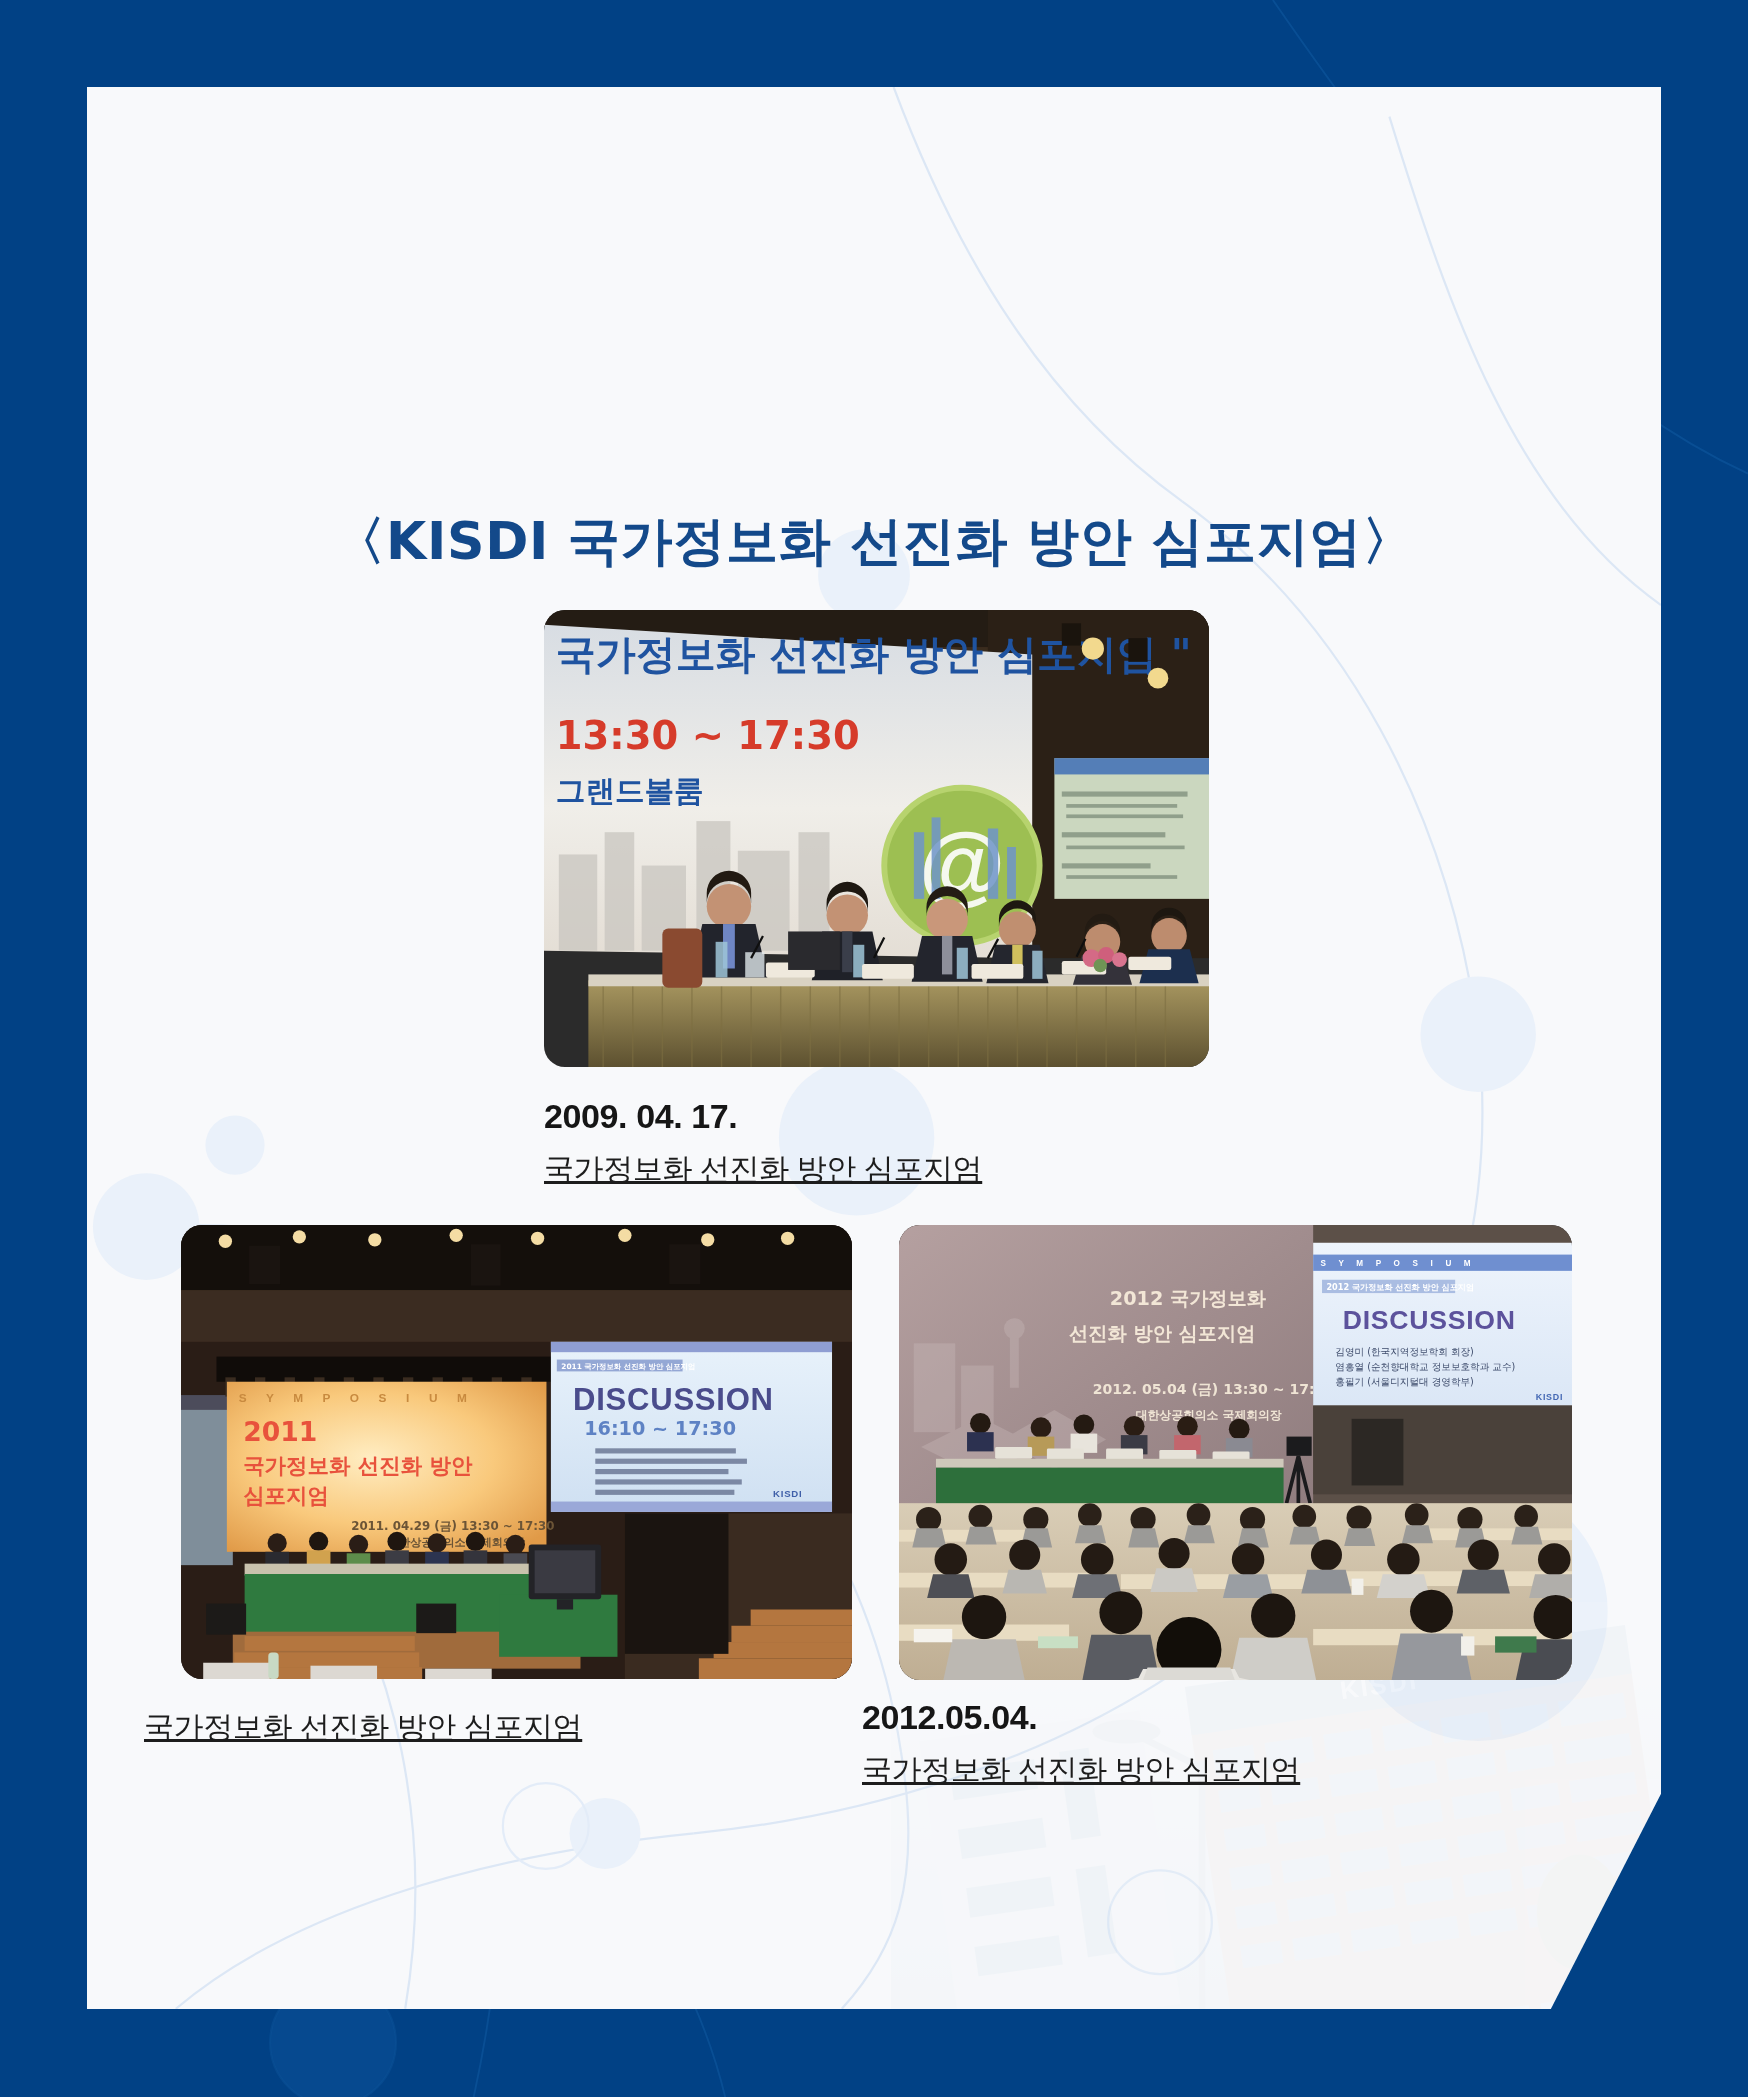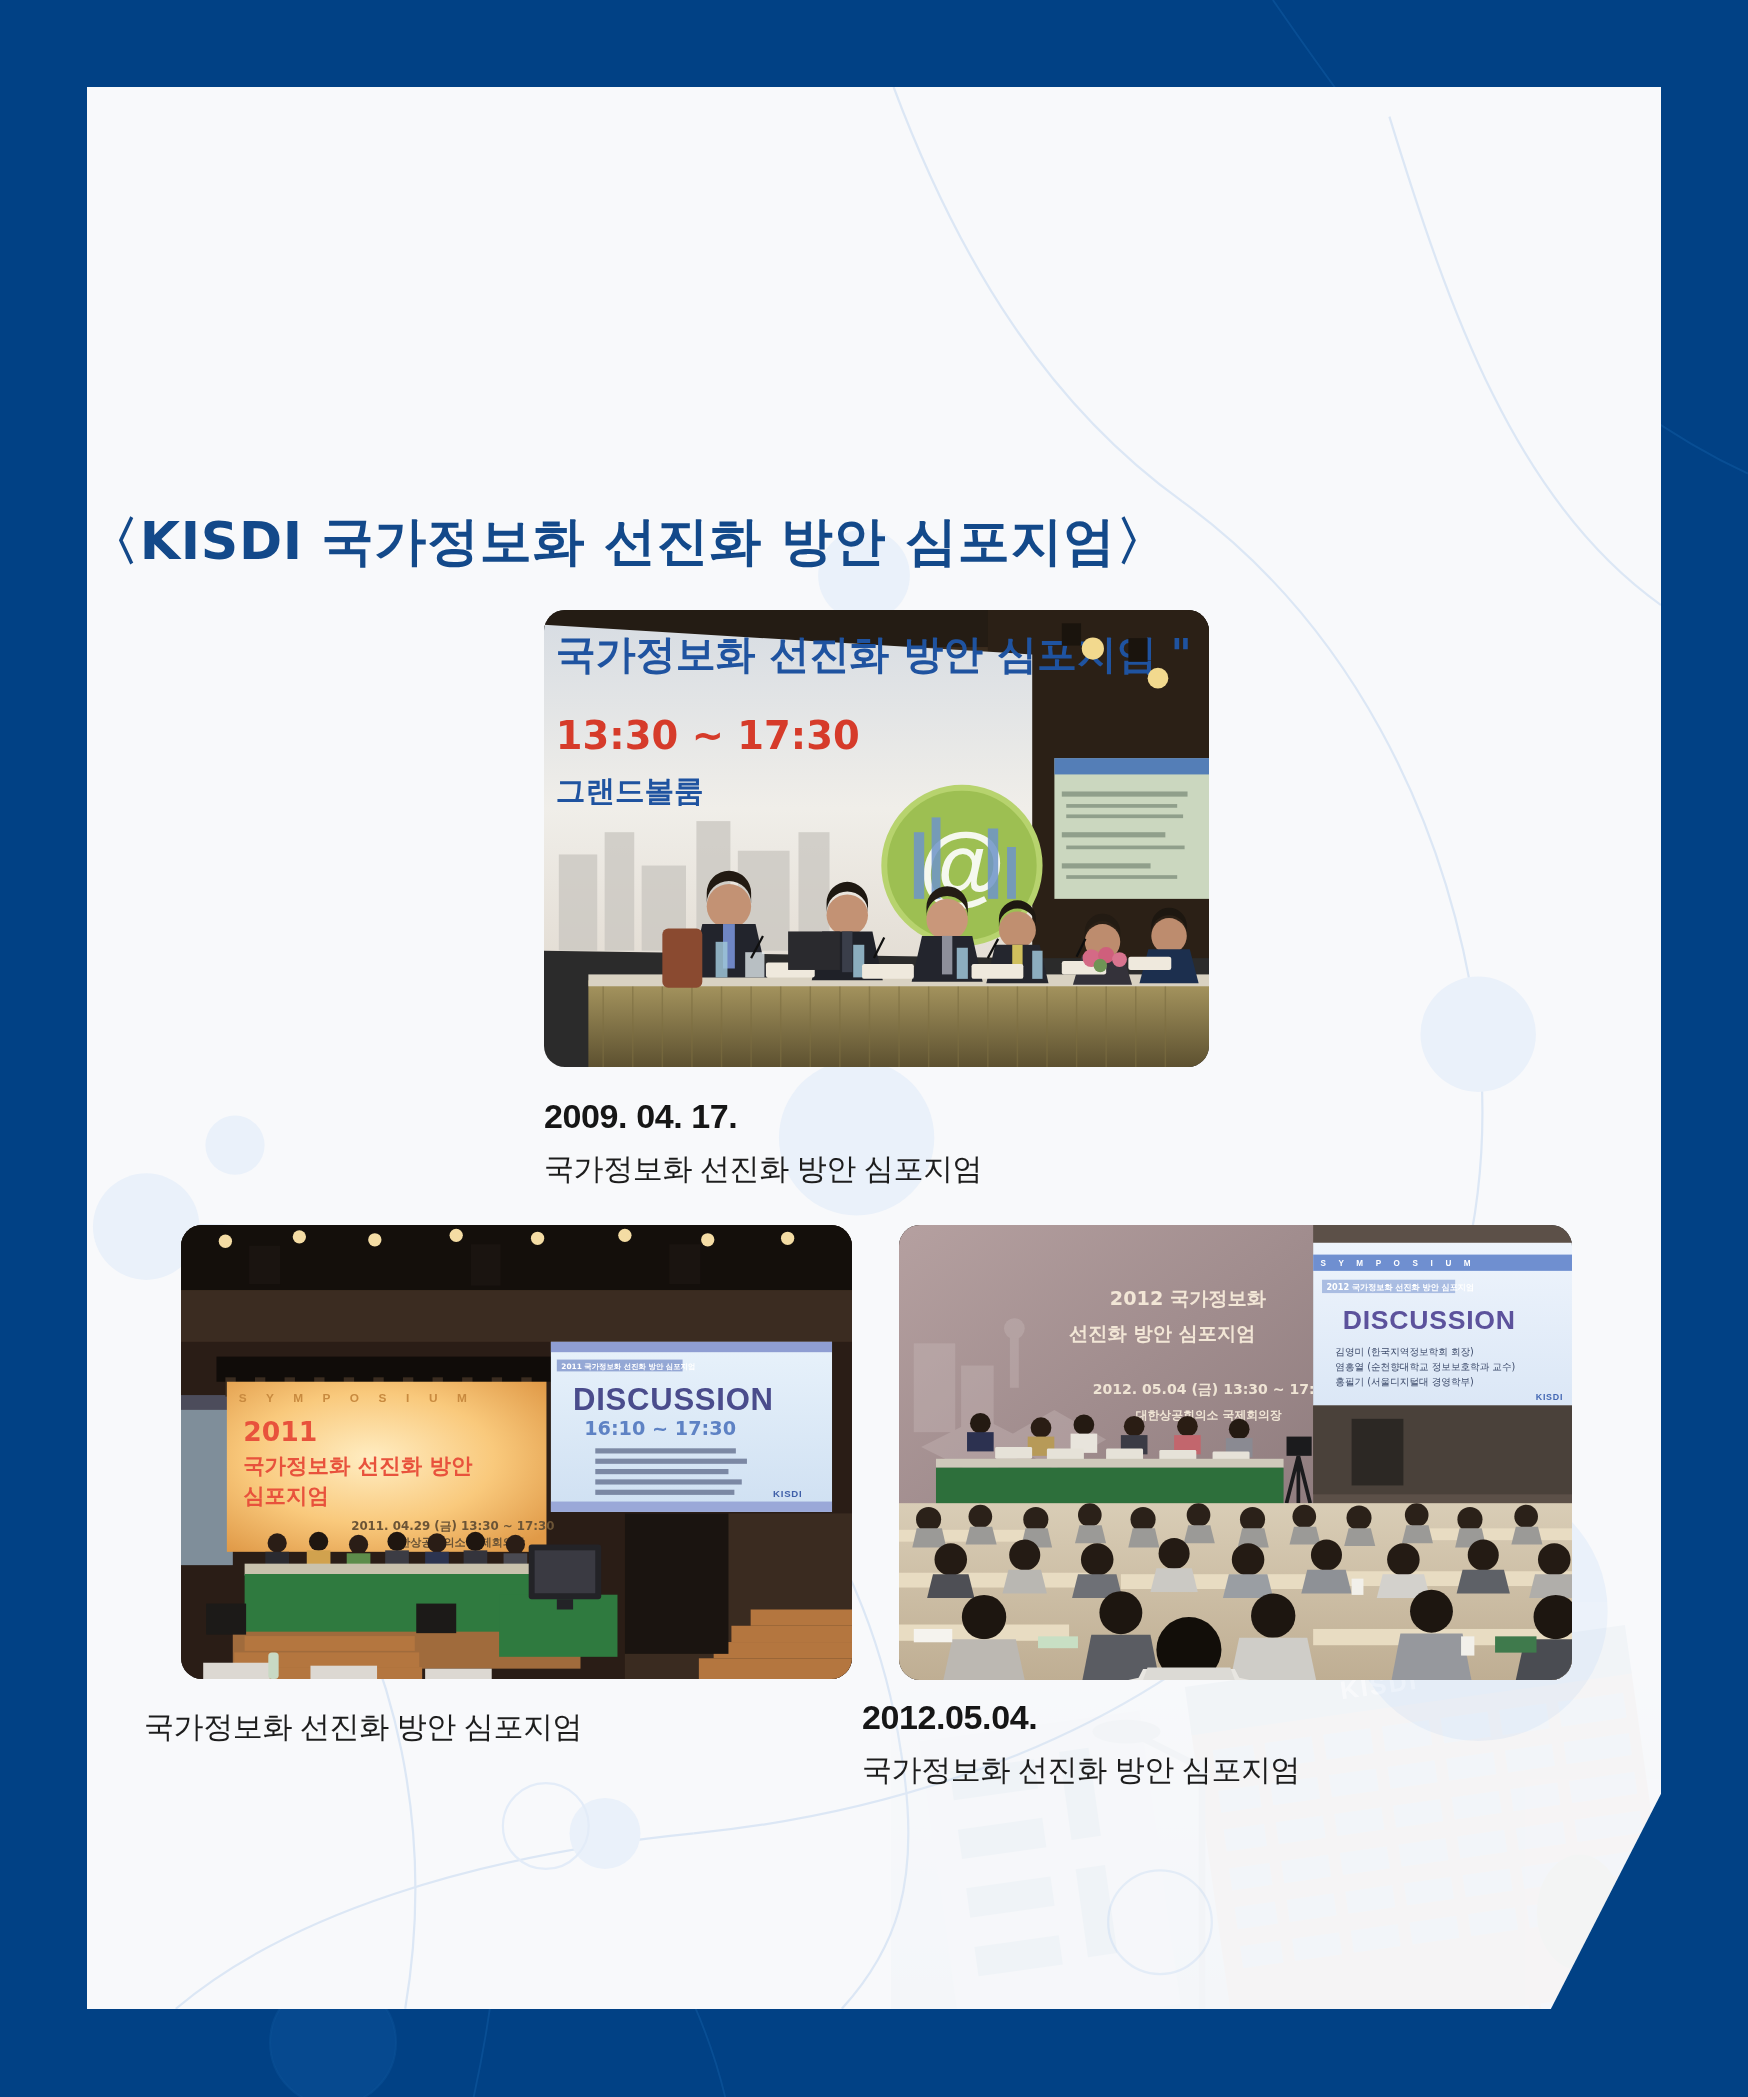--- a/index.html
+++ b/index.html
@@ -24,20 +24,21 @@
 
   
   .watermark{
     position:absolute;right:-15px;bottom:-7.4px;width:785px;height:414px;
     opacity:.13;pointer-events:none;
   }
 
   
   .title{
     position:absolute;left:0;right:0;top:420px;
+    text-align:center;
     font-family:"DejaVu Sans","Liberation Sans",sans-serif;
     font-weight:700;
     font-size:52px;
     letter-spacing:0.7px;
     color:#13498a;
     white-space:nowrap;
   }
 
   
   .photo{
@@ -51,21 +52,21 @@
   #photo-2012{left:812px;top:1138px;width:673px;height:455px;}
 
   
   .caption{position:absolute;text-align:left;color:#1a1a1a;}
   .caption .date{
     font-size:34px;font-weight:700;letter-spacing:-0.4px;line-height:1.25;
     color:#161616;
   }
   .caption .desc{
     font-size:30px;font-weight:400;letter-spacing:-0.4px;line-height:1.45;
-    margin-top:9px;color:#1d1d1d;
+    margin-top:9px;color:#1d1d1d;text-decoration:underline;
   }
   #caption-2009{left:457px;top:1008px;width:665px;}
   #caption-2011{left:57px;top:1609px;width:745px;}
   #caption-2012{left:775px;top:1609px;width:748px;}
 </style>
 </head>
 <body>
 
 <svg class="bg-deco" viewBox="0 0 2362 2834" preserveAspectRatio="none">
   <g stroke="#0b5197" stroke-width="2.5" fill="none" opacity="0.85">

